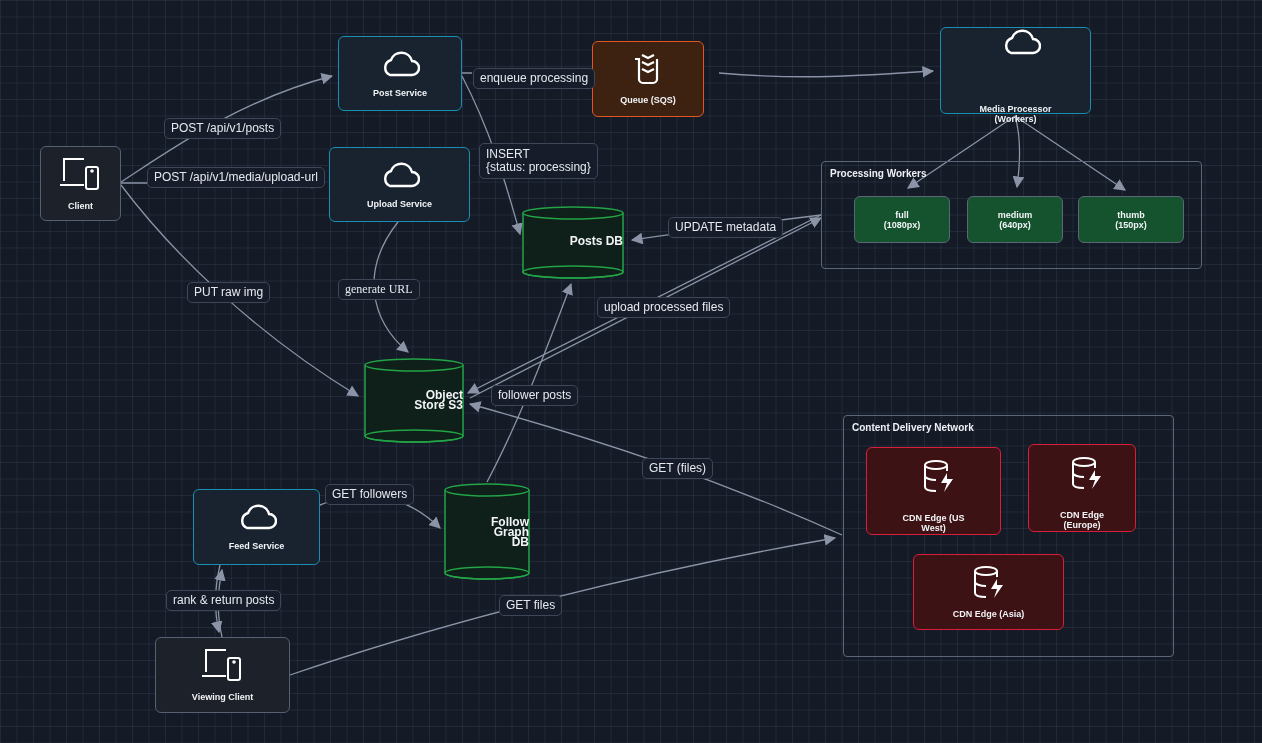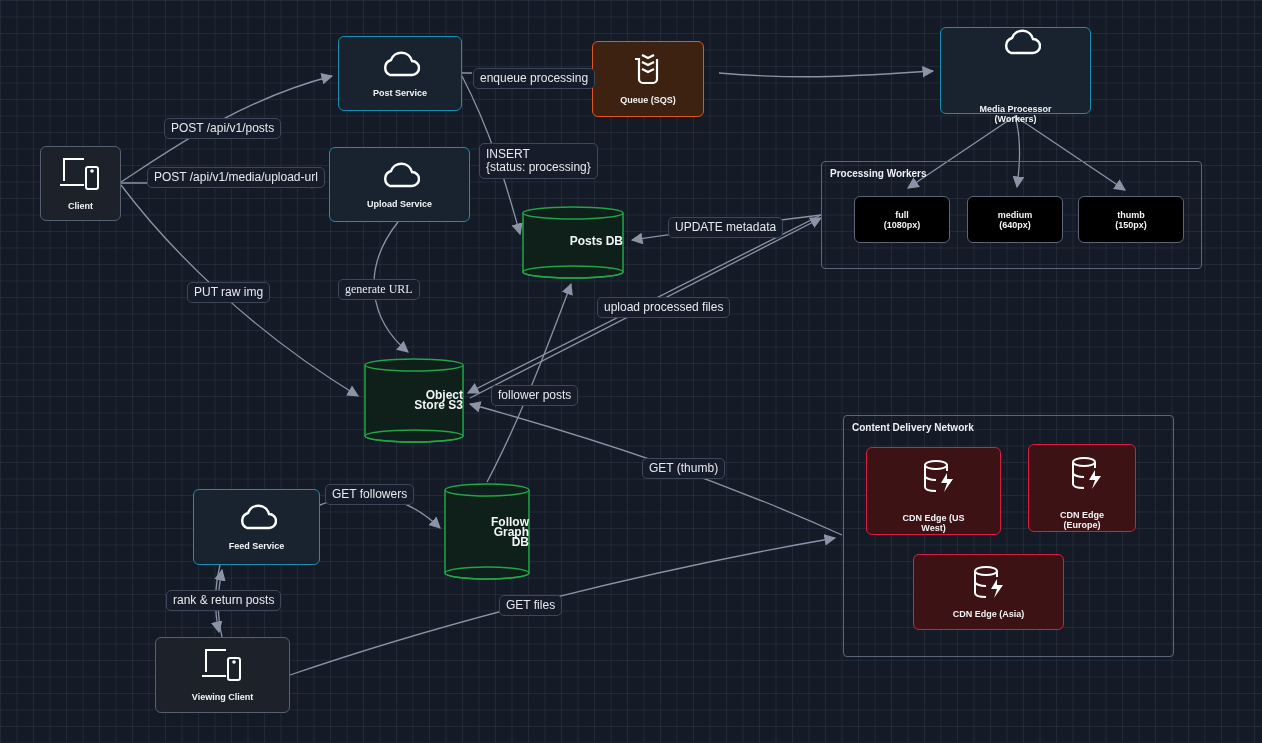--- a/index.html
+++ b/index.html
@@ -15,21 +15,21 @@
   svg.edges { position:absolute; left:0; top:0; width:1262px; height:743px; pointer-events:none; }
   .node {
     position:absolute; box-sizing:border-box; border-radius:6px;
     display:flex; flex-direction:column; align-items:center; justify-content:center;
     color:#f2f4f7; font-size:9px; font-weight:bold; text-align:center; line-height:10px;
   }
   .node .icon { margin-bottom:8px; }
   .svc { background:#18232f; border:1.5px solid #1a8eb0; }
   .client { background:#1d2129; border:1.5px solid #566072; }
   .queue { background:#3d2212; border:1.5px solid #e2561b; }
-  .worker { background:#000000; border:1.5px solid #5b6678; }
+  .worker { background:#14532d; border:1.5px solid #5b6678; }
   .cdn { background:#3c1214; border:1.5px solid #d81e3c; }
   .group {
     position:absolute; box-sizing:border-box; border:1.5px solid #5b6678; border-radius:4px;
   }
   .group .gtitle {
     position:absolute; left:8px; top:6px; font-size:10px; font-weight:bold; color:#eef1f5;
   }
   .db { position:absolute; }
   .db .dblabel {
     position:absolute; left:0; right:0; text-align:right; color:#f2f4f7;
@@ -236,16 +236,16 @@
 <div class="elabel" style="left:164px;top:118px;">POST /api/v1/posts</div>
 <div class="elabel" style="left:147px;top:167px;">POST /api/v1/media/upload-url</div>
 <div class="elabel" style="left:187px;top:282px;">PUT raw img</div>
 <div class="elabel" style="left:338px;top:279px;font-family:Liberation Serif, serif;">generate URL</div>
 <div class="elabel" style="left:473px;top:68px;">enqueue processing</div>
 <div class="elabel" style="left:479px;top:143px;padding:4px 6px;">INSERT
 {status: processing}</div>
 <div class="elabel" style="left:668px;top:217px;">UPDATE metadata</div>
 <div class="elabel" style="left:597px;top:297px;">upload processed files</div>
 <div class="elabel" style="left:491px;top:385px;">follower posts</div>
-<div class="elabel" style="left:642px;top:458px;">GET (thumb)</div>
+<div class="elabel" style="left:642px;top:458px;">GET (files)</div>
 <div class="elabel" style="left:325px;top:484px;">GET followers</div>
 <div class="elabel" style="left:166px;top:590px;">rank &amp; return posts</div>
 <div class="elabel" style="left:499px;top:595px;">GET files</div>
 
 </body></html>

